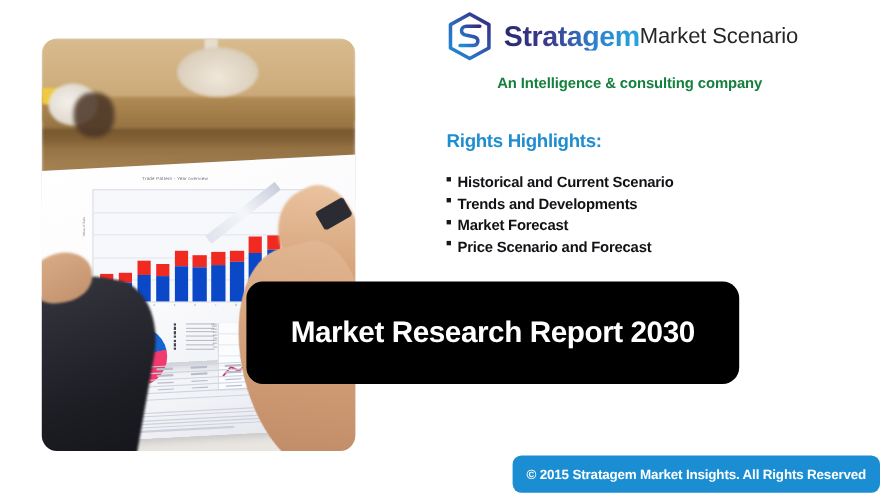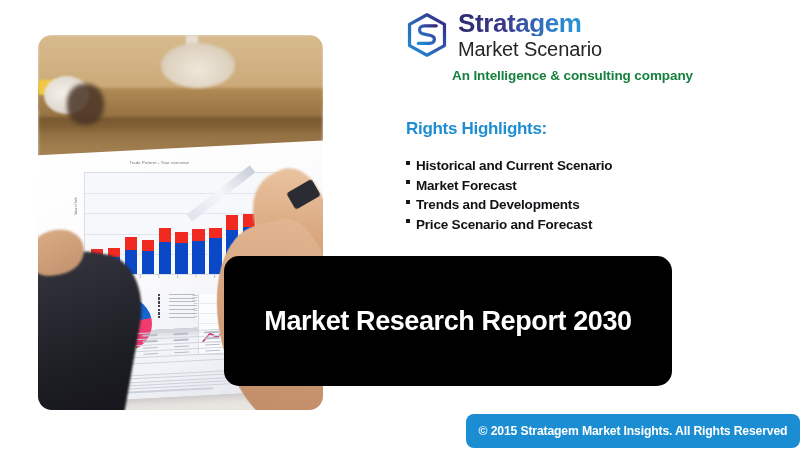--- a/index.html
+++ b/index.html
@@ -210,21 +210,21 @@
     transform: rotate(-8deg);
     filter: blur(1px);
   }
 
   
   .logo-block {
     position: absolute; left: 404px; top: 10px;
     display: flex; align-items: center; gap: 8px;
   }
   .logo-mark { width: 46px; height: 46px; flex: none; }
-  .logo-words { display: flex; flex-direction: column; line-height: 1; }
+  .logo-words { display: flex; flex-direction: row; line-height: 1; }
   .logo-top {
     font-size: 26px; font-weight: bold; letter-spacing: -0.4px;
     background: linear-gradient(90deg, #2b2a6e 0%, #3b3a8c 32%, #2f7fc9 66%, #23a7dd 100%);
     -webkit-background-clip: text; background-clip: text; color: transparent;
   }
   .logo-sub {
     font-size: 20px; color: #262626; letter-spacing: -0.1px; margin-top: 3px;
   }
 
   .tagline {
@@ -246,21 +246,21 @@
     font-size: 13.5px; font-weight: bold; color: #111215;
     margin-bottom: 4.5px; letter-spacing: -0.2px;
   }
   .bullets li .sq {
     width: 4px; height: 4px; background: #17181c; flex: none;
     position: relative; top: -3px;
   }
 
   .title-banner {
     position: absolute; left: 224px; top: 256px;
-    width: 448px; height: 130px;
+    width: 448px; height: 93px;
     background: #000000; border-radius: 15px;
     display: flex; align-items: center; justify-content: center;
   }
   .title-banner .txt {
     color: #ffffff; font-size: 27px; font-weight: bold;
     letter-spacing: -0.4px; white-space: nowrap;
   }
 
   .footer-bar {
     position: absolute; left: 466px; top: 414px;
@@ -487,25 +487,25 @@
 
 <div class="highlights-title">Rights Highlights:</div>
 
 <ul class="bullets">
   <li>
     <span class="sq"></span>
     <span>Historical and Current Scenario</span>
   </li>
   <li>
     <span class="sq"></span>
-    <span>Market Forecast</span>
+    <span>Trends and Developments</span>
   </li>
   <li>
     <span class="sq"></span>
-    <span>Trends and Developments</span>
+    <span>Market Forecast</span>
   </li>
   <li>
     <span class="sq"></span>
     <span>Price Scenario and Forecast</span>
   </li>
 </ul>
 
 <div class="title-banner">
   <span class="txt">Market Research Report 2030</span>
 </div>

